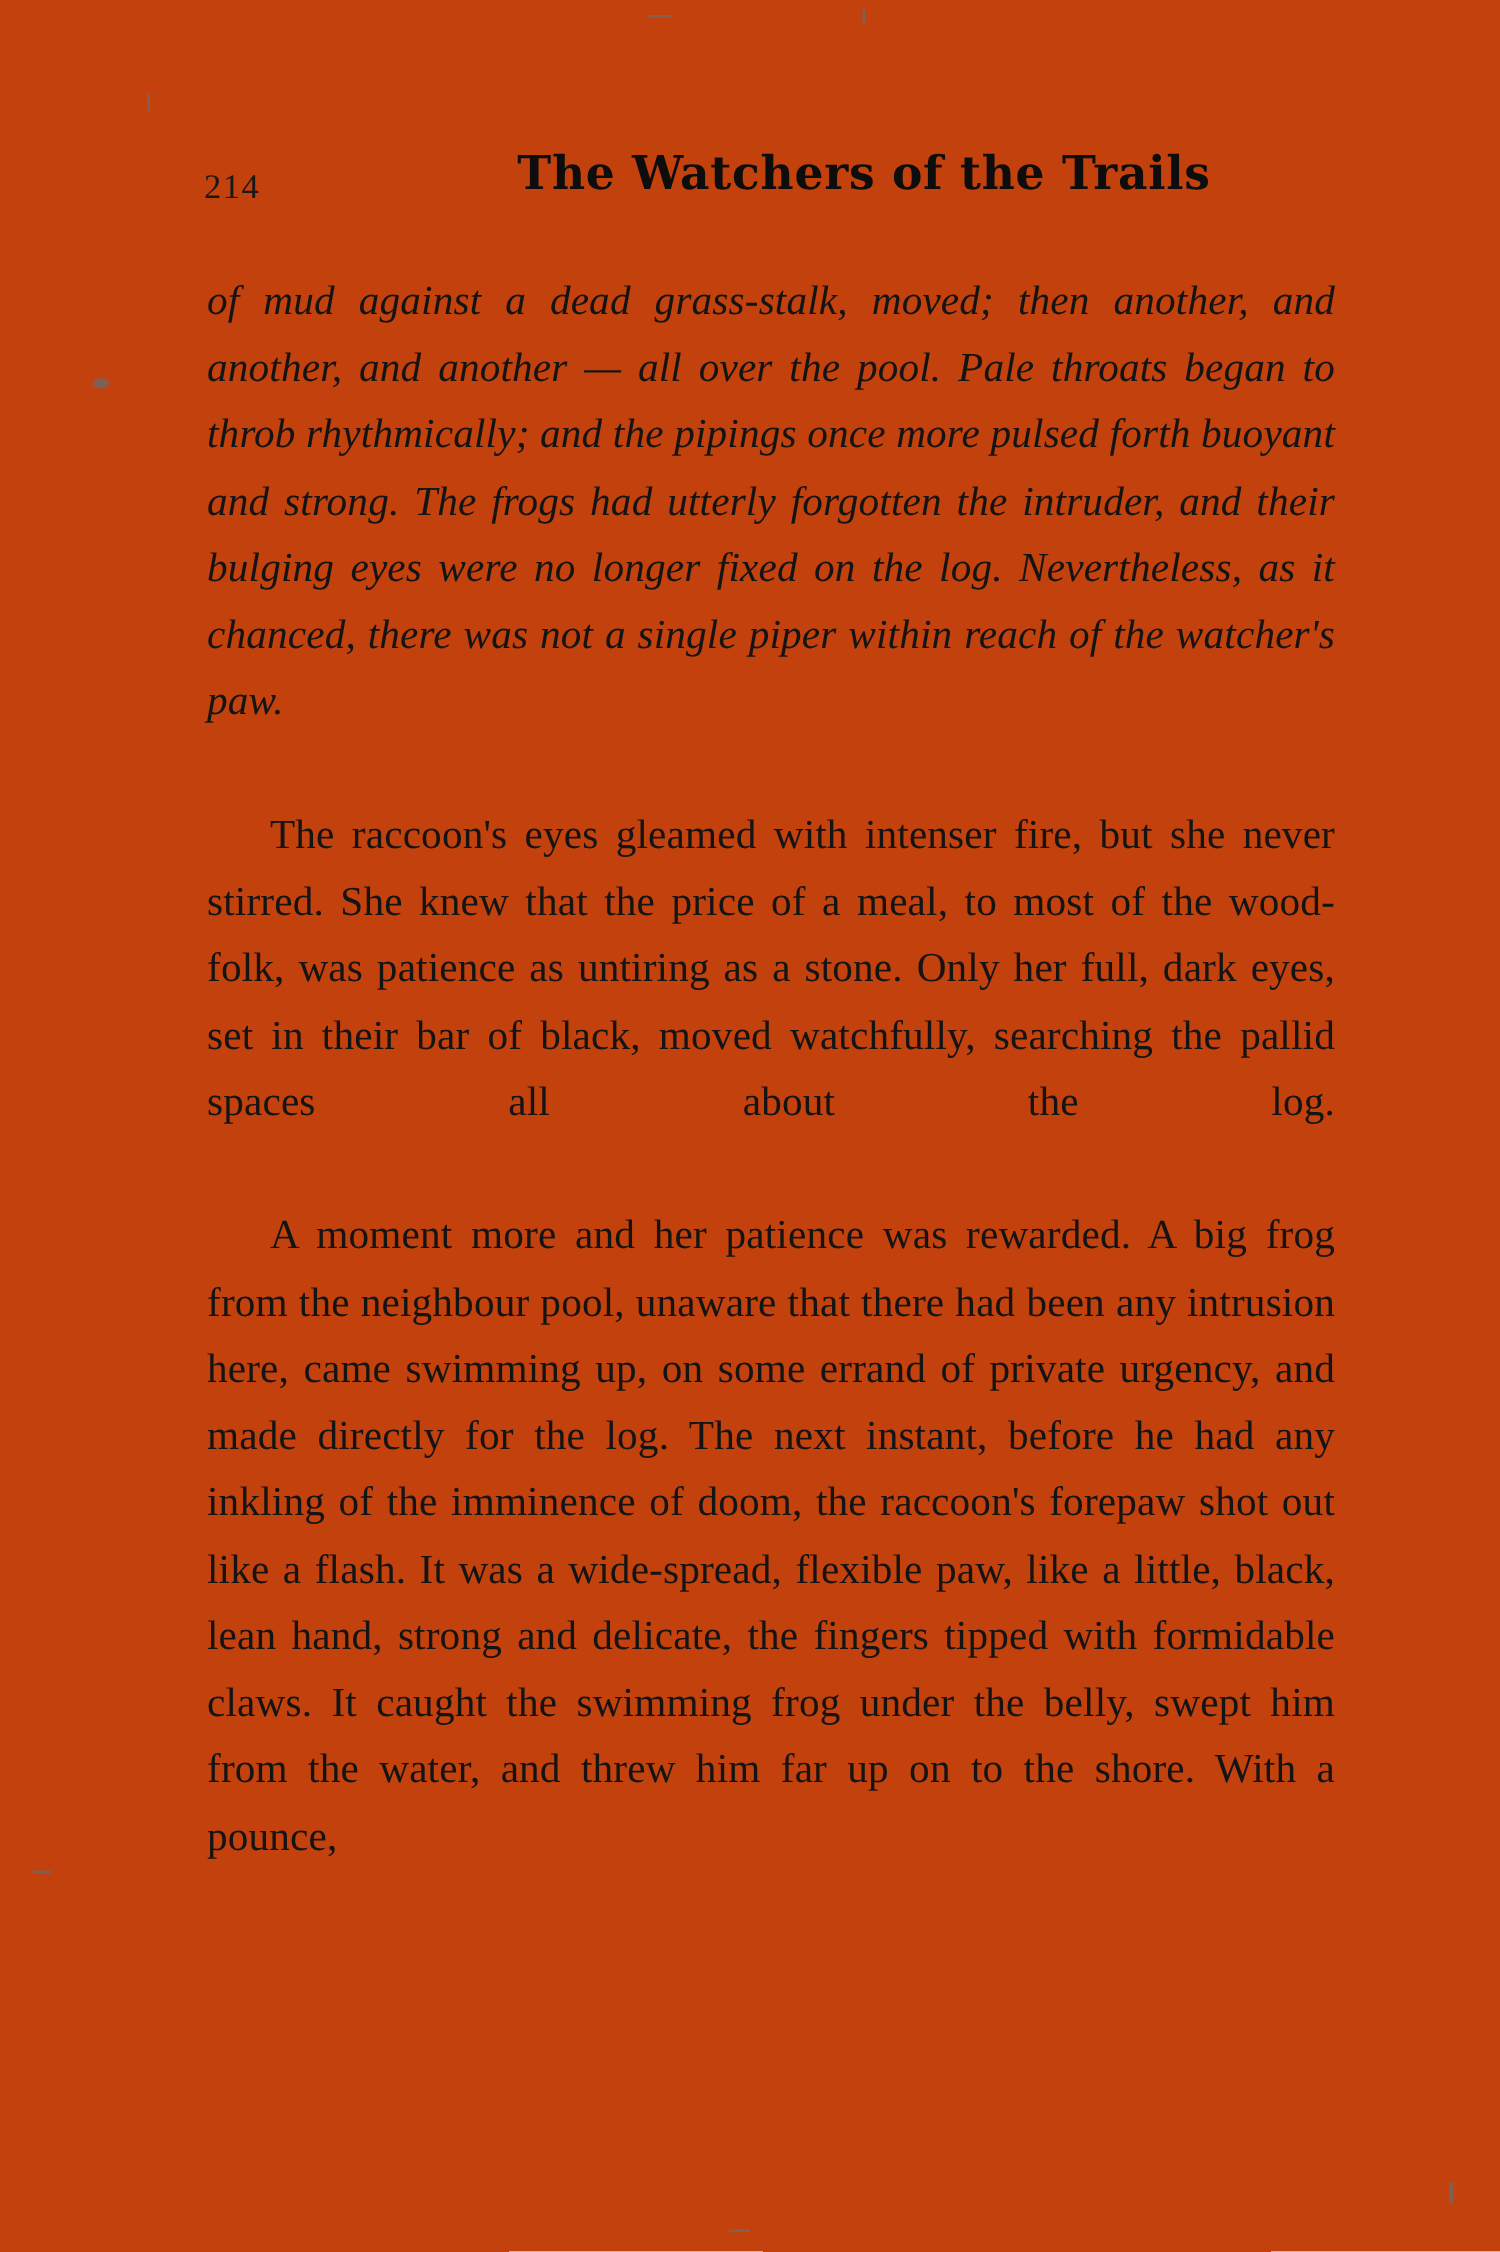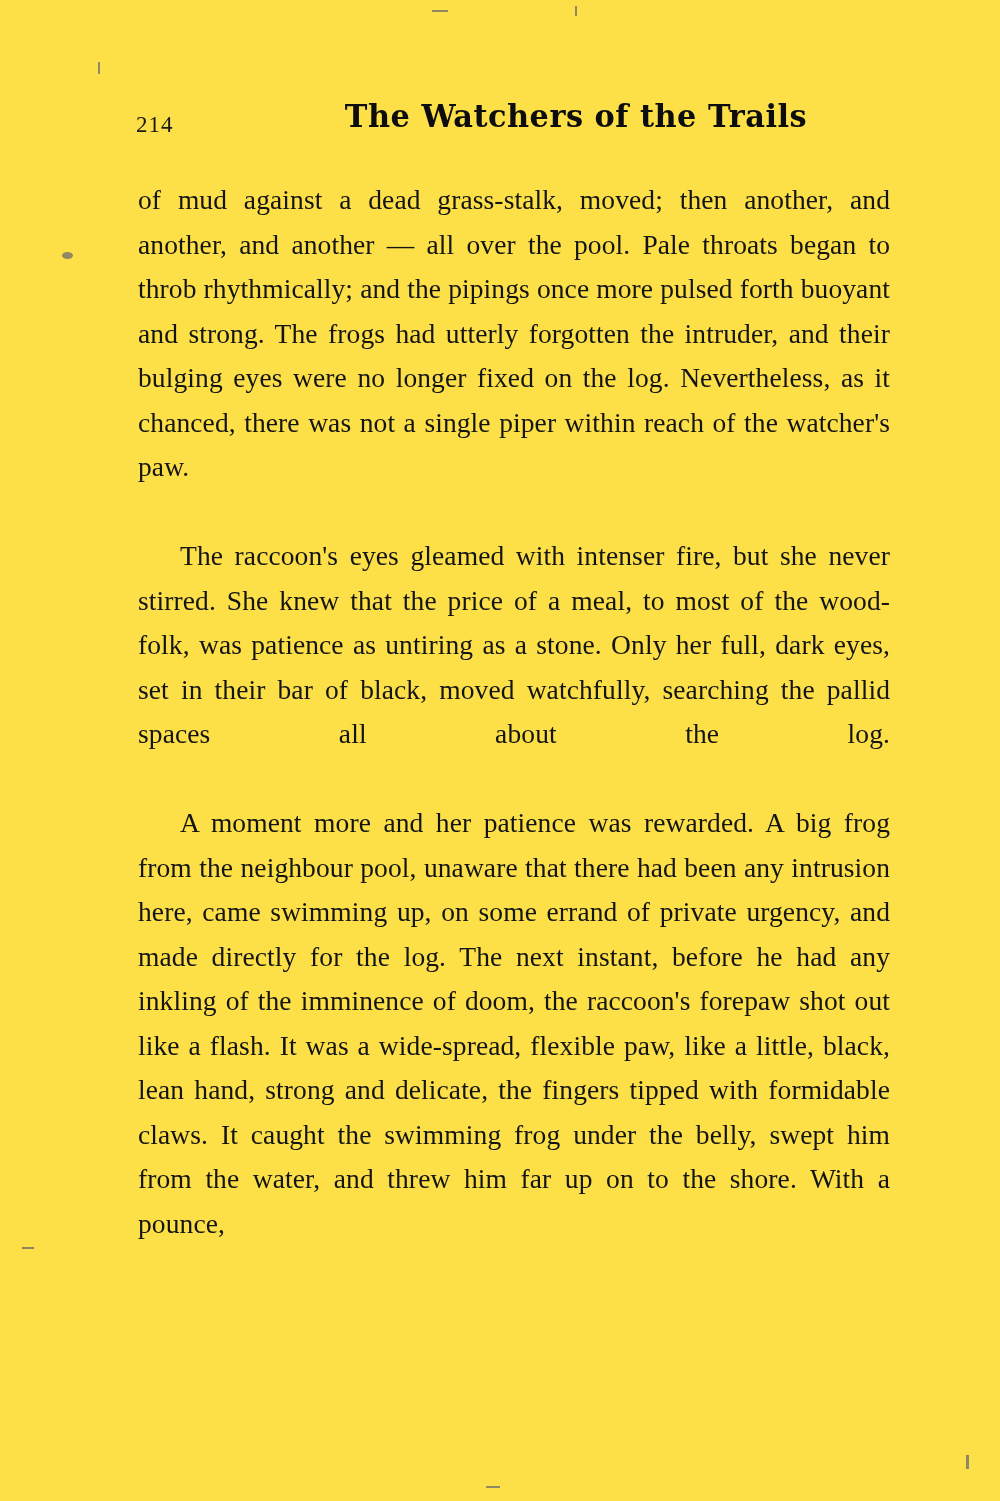--- a/index.html
+++ b/index.html
@@ -14,21 +14,21 @@
     overflow: hidden;
     font-family: "Liberation Serif", serif;
     color: #1a1a1a;
   }
 
   .page {
     position: absolute;
     top: 0; left: 0;
     width: 1000px;
     height: 1501px;
-    background: #fde047;
+    background: #c2410c;
   }
 
   
   .scan-mark {
     position: absolute;
     background: #6b6b6b;
     opacity: .75;
   }
   .mark-top-1 { left: 432px; top: 10px;  width: 16px; height: 2px; }
   .mark-top-2 { left: 575px; top: 6px;   width: 2px;  height: 10px; }
@@ -82,21 +82,21 @@
     font-size: 27.5px;
     line-height: 44.5px;
     text-align: justify;
     text-justify: inter-word;
     color: #141414;
     letter-spacing: 0.1px;
   }
   .para + .para {
     text-indent: 42px;
   }
-  .para:first-child { text-indent: 0; }
+  .para:first-child { text-indent: 0; font-style: italic; }
 
   
   .para::after {
     content: "";
     display: inline-block;
     width: 100%;
   }
   .para.nostretch::after { display: none; }
 </style>
 </head>

